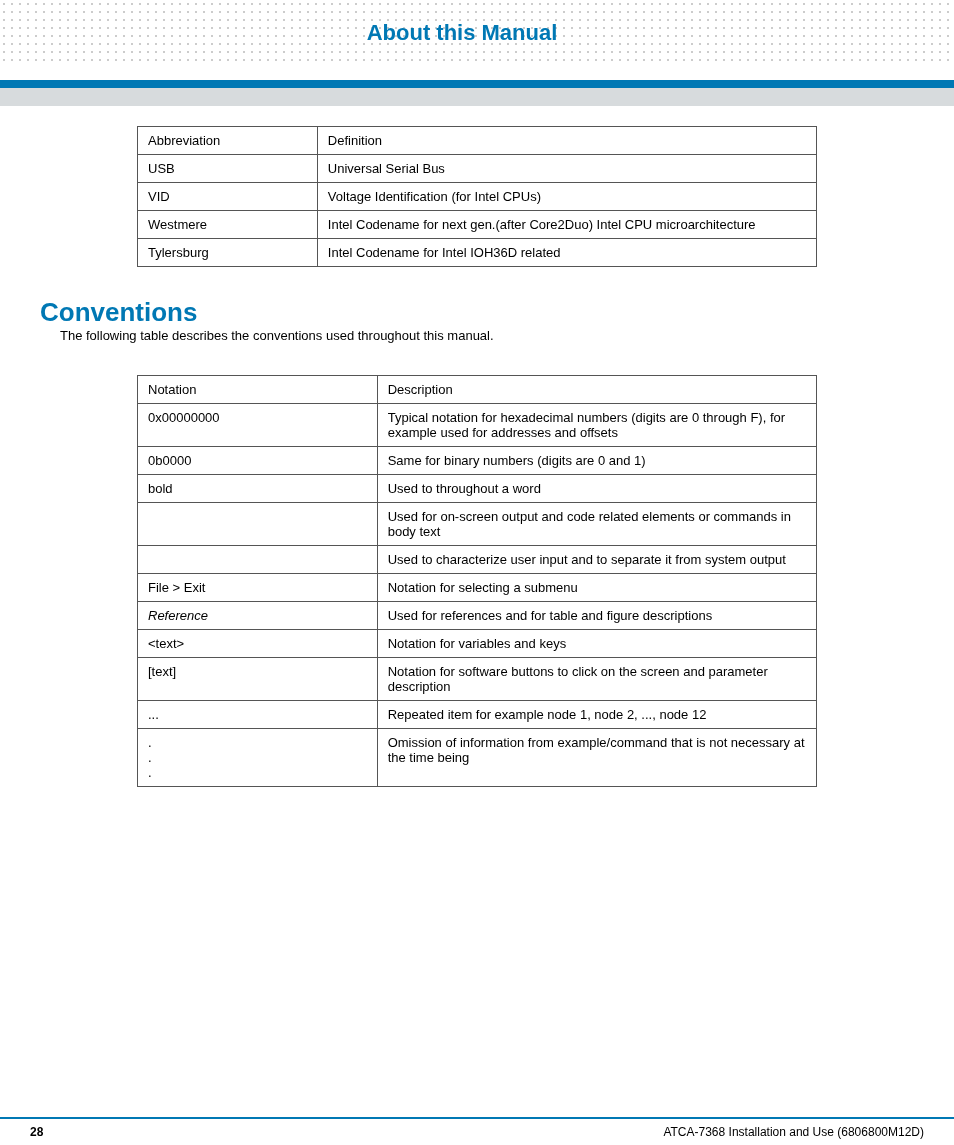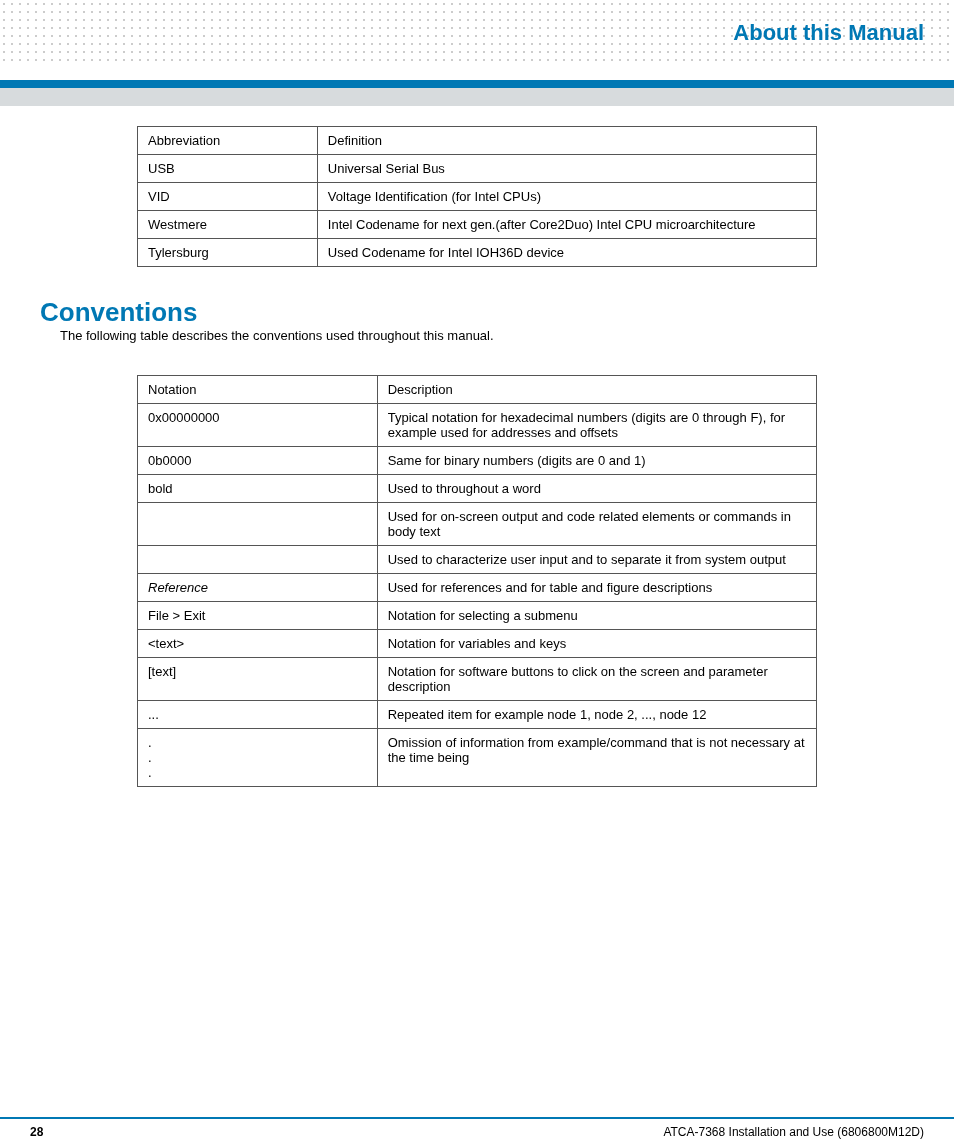--- a/index.html
+++ b/index.html
@@ -28,21 +28,21 @@
       background-size: 8px 8px;
     }
     .header-title-area {
       position: absolute;
       top: 0;
       right: 0;
       width: 100%;
       height: 65px;
       display: flex;
       align-items: center;
-      justify-content: flex-end;
+      justify-content: center;
       padding-right: 30px;
     }
     .header-title {
       font-size: 22px;
       font-weight: bold;
       color: #0078b4;
       z-index: 10;
       background: transparent;
     }
     .blue-bar {
@@ -151,21 +151,21 @@
     <tr>
       <td>VID</td>
       <td>Voltage Identification (for Intel CPUs)</td>
     </tr>
     <tr>
       <td>Westmere</td>
       <td>Intel Codename for next gen.(after Core2Duo) Intel CPU microarchitecture</td>
     </tr>
     <tr>
       <td>Tylersburg</td>
-      <td>Used Codename for Intel IOH36D device</td>
+      <td>Intel Codename for Intel IOH36D related</td>
     </tr>
   </tbody>
     </table>
 
   <div class="section-heading">Conventions</div>
   <p class="section-intro">The following table describes the conventions used throughout this manual.</p>
 
   <table class="notation-table">
     <tbody>
         <tr>
@@ -186,26 +186,26 @@
     </tr>
     <tr>
       <td></td>
       <td>Used for on-screen output and code related elements or commands in body text</td>
     </tr>
     <tr>
       <td></td>
       <td>Used to characterize user input and to separate it from system output</td>
     </tr>
     <tr>
+      <td>File &gt; Exit</td>
+      <td>Notation for selecting a submenu</td>
+    </tr>
+    <tr>
       <td class="italic-cell">Reference</td>
       <td>Used for references and for table and figure descriptions</td>
-    </tr>
-    <tr>
-      <td>File &gt; Exit</td>
-      <td>Notation for selecting a submenu</td>
     </tr>
     <tr>
       <td>&lt;text&gt;</td>
       <td>Notation for variables and keys</td>
     </tr>
     <tr>
       <td>[text]</td>
       <td>Notation for software buttons to click on the screen and parameter description</td>
     </tr>
     <tr>

